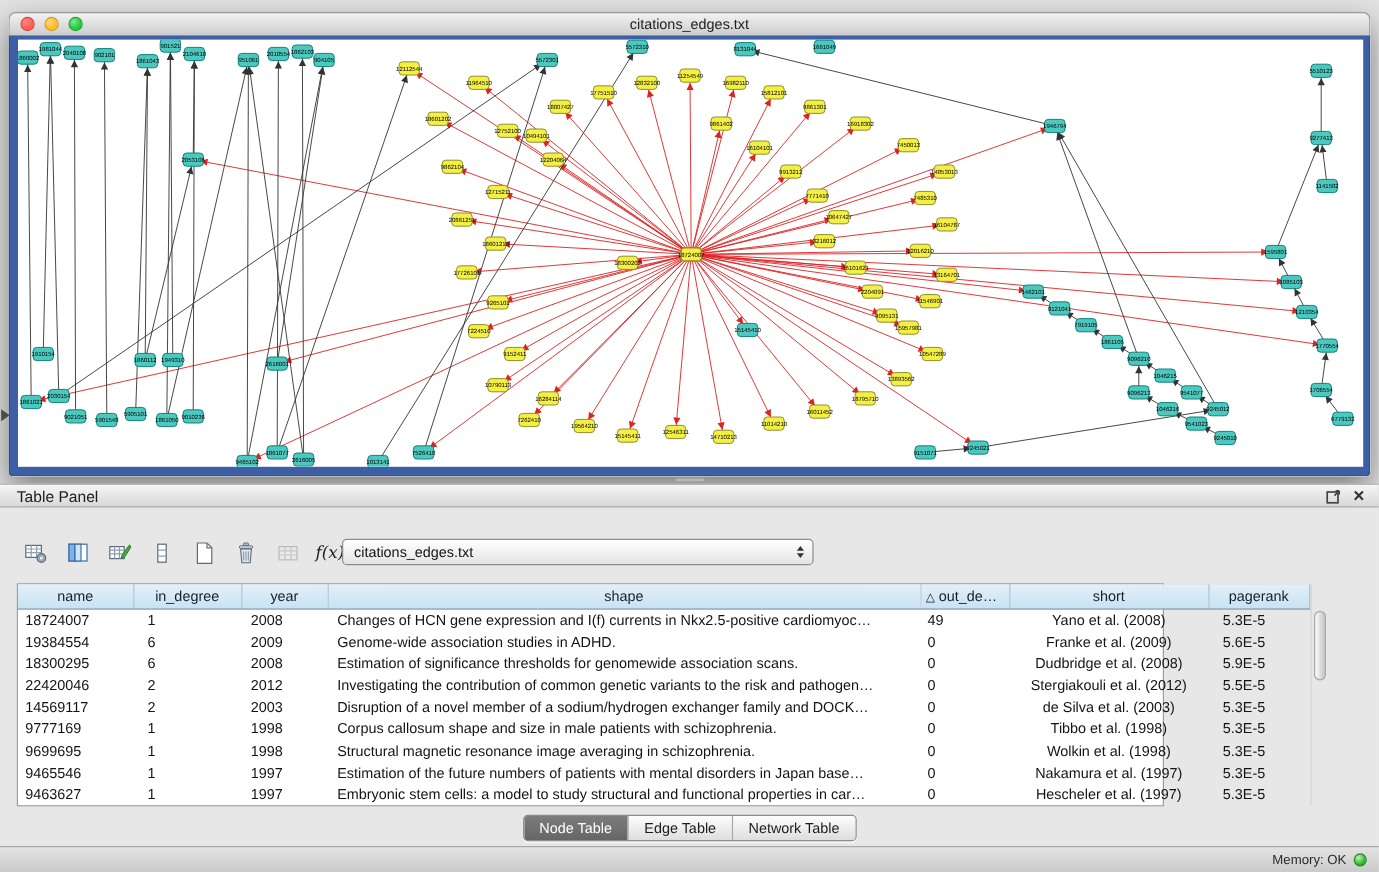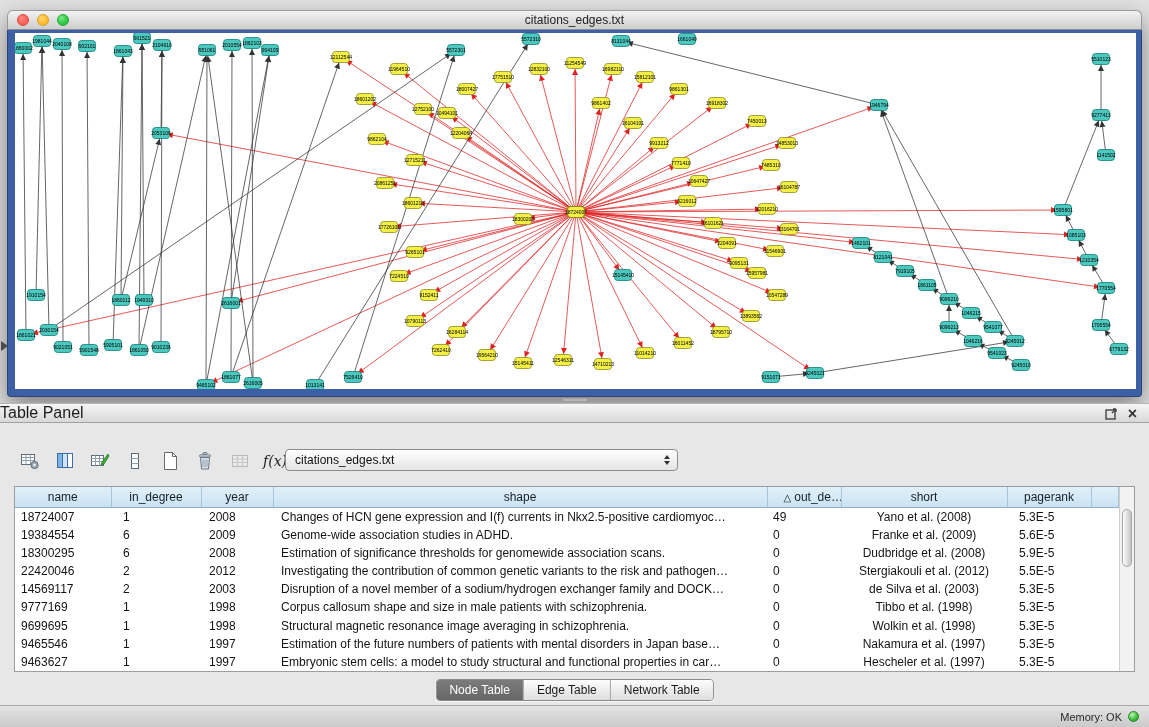--- a/index.html
+++ b/index.html
@@ -25,45 +25,45 @@
   
   .splitter-handle { position:absolute; left:562px; top:398px; width:26px; height:4px;
     border-radius:2px; background:#b7b7b7; border:1px solid #9d9d9d; }
   .edge-arrow { position:absolute; left:1px; top:341px; width:0; height:0;
     border-top:5px solid transparent; border-bottom:5px solid transparent; border-left:7px solid #4a4a4a; }
 
   
   .tp-header { position:absolute; left:0; top:403px; width:1149px; height:20px;
     background:linear-gradient(#f6f6f6,#d8d8d8); border-top:1px solid #b6b6b6; border-bottom:1px solid #a2a2a2;
     display:flex; align-items:center; }
-  .tp-title { font-size:16px; color:#1d1d1d; padding-left:0; }
+  .tp-title { font-size:13px; color:#1d1d1d; padding-left:14px; }
   .tp-header-icons { margin-left:auto; display:flex; align-items:center; gap:10px; padding-right:12px; }
   .tp-float { width:13px; height:13px; }
   .tp-close { font-size:16px; font-weight:bold; color:#333; line-height:13px; cursor:default; }
 
   .tp-body { position:absolute; left:0; top:423px; width:1149px; height:282px; background:#e7e7e7; }
 
   .toolbar { position:absolute; left:18px; top:24px; height:28px; display:flex; align-items:center; gap:11px; }
   .tb-icon { width:24px; height:24px; display:flex; align-items:center; justify-content:center; }
   .tb-icon.disabled { opacity:.4; }
   .fx { font-family:"DejaVu Serif", serif; font-style:italic; font-size:14px; color:#222; padding:0 4px; }
   .combo { position:absolute; left:285px; top:26px; width:393px; height:22px;
     border:1px solid #8d8d8d; border-radius:4px; background:linear-gradient(#ffffff,#e4e4e4);
     display:flex; align-items:center; font-size:12px; color:#111; padding-left:9px; }
   .combo-arrows { margin-left:auto; margin-right:7px; display:flex; flex-direction:column; gap:2px; }
   .combo-arrows .up { width:0; height:0; border-left:3.5px solid transparent; border-right:3.5px solid transparent; border-bottom:4px solid #333; }
   .combo-arrows .dn { width:0; height:0; border-left:3.5px solid transparent; border-right:3.5px solid transparent; border-top:4px solid #333; }
 
-  .table-wrap { position:absolute; left:14px; top:63px; width:1121px; height:186px;
+  .table-wrap { position:absolute; left:14px; top:63px; width:956px; height:186px;
     background:#ffffff; border:1px solid #9d9d9d; display:flex; }
   table { border-collapse:collapse; table-layout:fixed; width:1104px; }
   thead th { height:20px; background:linear-gradient(#e2f0fa,#c9e2f2); border-right:1px solid #a8c4d8;
     border-bottom:1px solid #8fb0c4; font-size:12px; font-weight:normal; color:#15202a; text-align:center;
     overflow:hidden; white-space:nowrap; }
-  thead th.sorted { text-align:left; padding-left:16px; }
+  thead th.sorted { text-align:left; padding-left:4px; }
   .sort-tri { font-size:10px; margin-right:3px; }
   tbody td { height:16px; font-size:12px; color:#141414; white-space:nowrap; overflow:hidden; line-height:16px; }
   td.c0 { padding-left:6px; }
   td.c1 { padding-left:12px; }
   td.c2 { padding-left:8px;margin-left:47px; }
   td.c3 { padding-left:8px;margin-left:47px; }
   td.c4 { padding-left:6px;margin-left:12px; }
   td.c5 { text-align:center; }
   td.c6 { padding-left:12px; }
   .vscroll { width:15px; background:#f2f2f2; border-left:1px solid #cfcfcf; position:relative; }

